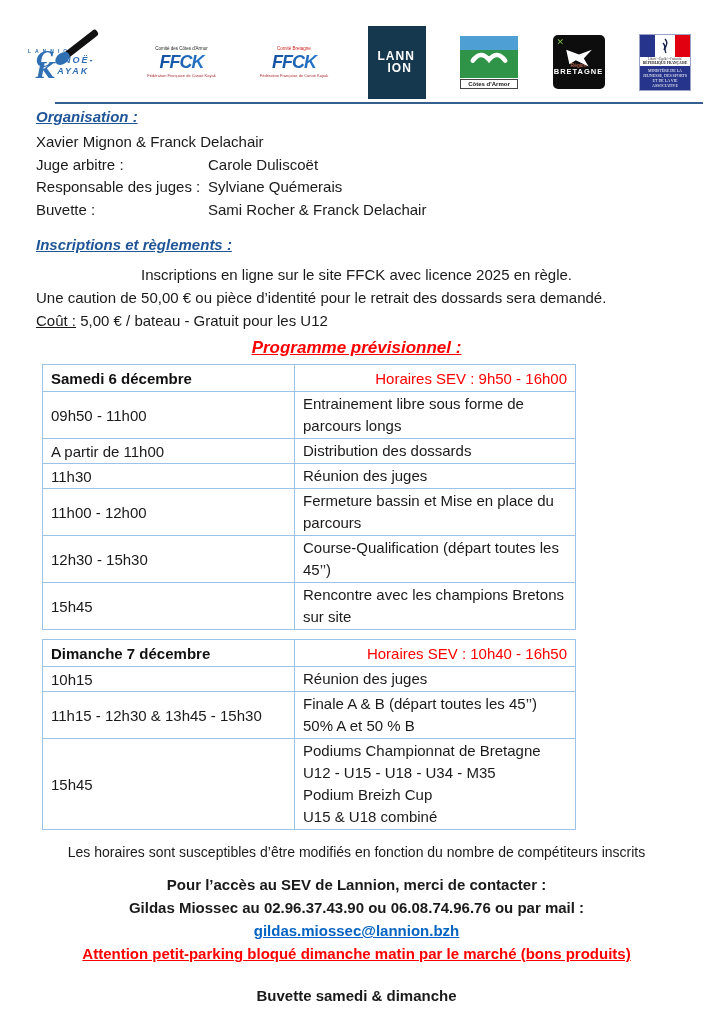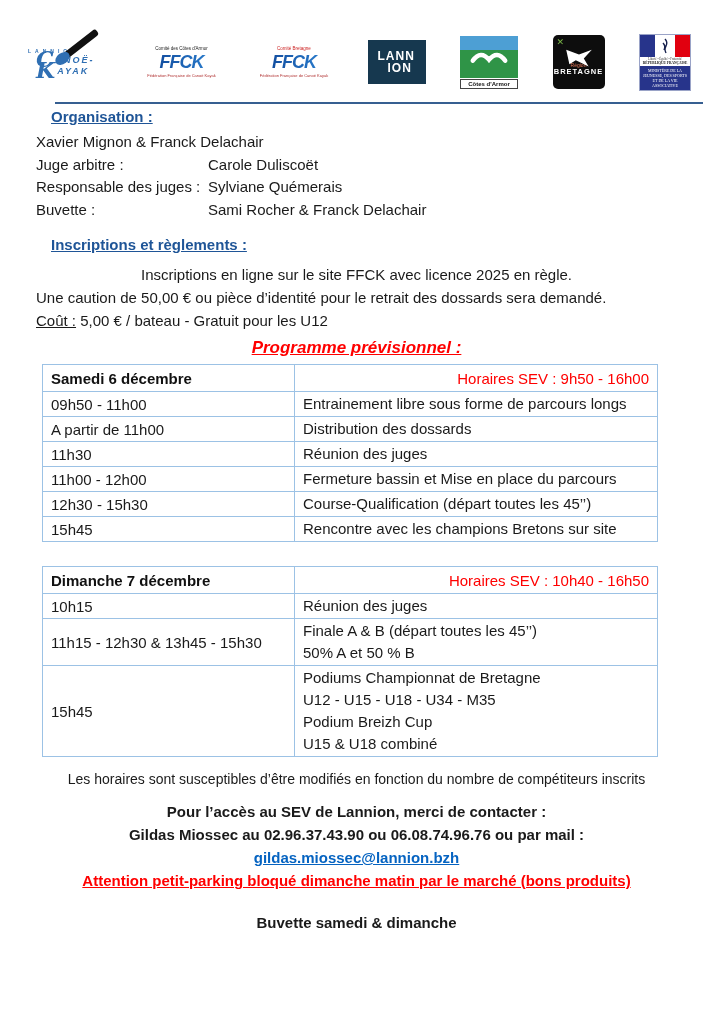--- a/index.html
+++ b/index.html
@@ -22,21 +22,21 @@
   .lck .word { font-size:9px; font-weight:bold; font-style:italic; letter-spacing:2px; line-height:10px; margin-left:14px; }
   .lck .cap { font-size:22px; line-height:10px; vertical-align:-4px; font-family:"DejaVu Serif", serif; }
 
   .ffck { width:78px; text-align:center; }
   .ffck .top { font-size:4.5px; line-height:5px; }
   .ffck .main { font-size:18px; line-height:22px; font-weight:bold; font-style:italic;
     color:#1565c0; letter-spacing:-1px;
     background:linear-gradient(90deg,#0b3f91,#2f86d6); -webkit-background-clip:text; background-clip:text; -webkit-text-fill-color:transparent; }
   .ffck .sub { font-size:4px; line-height:5px; color:#b03030; }
 
-  .lannion-sq { width:58px; height:44px; background:#16384f; color:#fff;
+  .lannion-sq { width:58px; height:73px; background:#16384f; color:#fff;
     display:flex; flex-direction:column; justify-content:center; padding-left:10px; box-sizing:border-box; }
   .lannion-sq .l1,.lannion-sq .l2 { font-size:12px; font-weight:bold; letter-spacing:1px; line-height:12px; }
   .lannion-sq .l2 { margin-left:10px; }
 
   .cda { width:58px; }
   .cda .art { width:58px; height:42px; background:linear-gradient(180deg,#4d9fd4 0 34%,#2f9447 34% 100%);
     display:flex; align-items:center; justify-content:center; }
   .cda .label { border:1px solid #444; background:#fff; color:#111; font-size:6px; font-weight:bold;
     text-align:center; padding:1px 0; margin-top:1px; }
 
@@ -55,33 +55,33 @@
   .rf .rep { font-size:3.5px; text-align:center; font-weight:bold; line-height:5px; color:#111; }
   .rf .min { background:#27348b; color:#fff; font-size:4px; line-height:5px; text-align:center; padding:2px 1px; }
 
   
   .rule { height:0; border-top:2px solid #365f91; width:648px; margin:6px 0 0 55px; }
   .titles { text-align:center; color:#1f5597; font-weight:bold; font-size:15.5px; }
   .titles .t { margin:12px 0 14px 0; }
 
   
   .content { padding:0 36px; font-size:15px; }
-  .sec-head { color:#1f5597; font-weight:bold; text-decoration:underline;
-    font-size:15px; margin:4px 0 6px 15px; }
+  .sec-head { color:#1f5597; font-weight:bold; font-style:italic; text-decoration:underline;
+    font-size:15px; margin:4px 0 6px 0; }
   .org-row { display:flex; line-height:22.5px; }
   .org-label { width:172px; flex:0 0 auto; }
   .insc-line { line-height:23px; }
   .u { text-decoration:underline; }
 
   .prog-head { text-align:center; color:#ff0000; font-weight:bold; font-style:italic;
     text-decoration:underline; font-size:17px; margin:6px 0 6px 0; }
 
   
-  table.sched { border-collapse:collapse; width:616px; margin-left:6px; font-size:15px; table-layout:fixed; }
-  table.sched + table.sched { margin-top:24px;padding-left:6px; }
+  table.sched { border-collapse:collapse; width:534px; margin-left:6px; font-size:15px; table-layout:fixed; }
+  table.sched + table.sched { margin-top:9px;padding-left:6px; }
   .sched th, .sched td { border:1px solid #9cc2e5; padding:1px 8px; vertical-align:middle; }
   .sched th { height:24px; }
   .sched .day { width:235px; text-align:left; font-size:15px; color:#111; }
   .sched .hor { color:#ff0000; font-weight:normal; text-align:right; }
   .sched td.time { width:235px; line-height:21px; }
   .sched td.act { line-height:21px; }
   .sched td.act div { line-height:22px; }
 
   .note { text-align:center; font-weight:normal; margin-top:14px; font-size:14px; }
   .contact { text-align:center; font-weight:bold; margin-top:13px; line-height:23px; }

